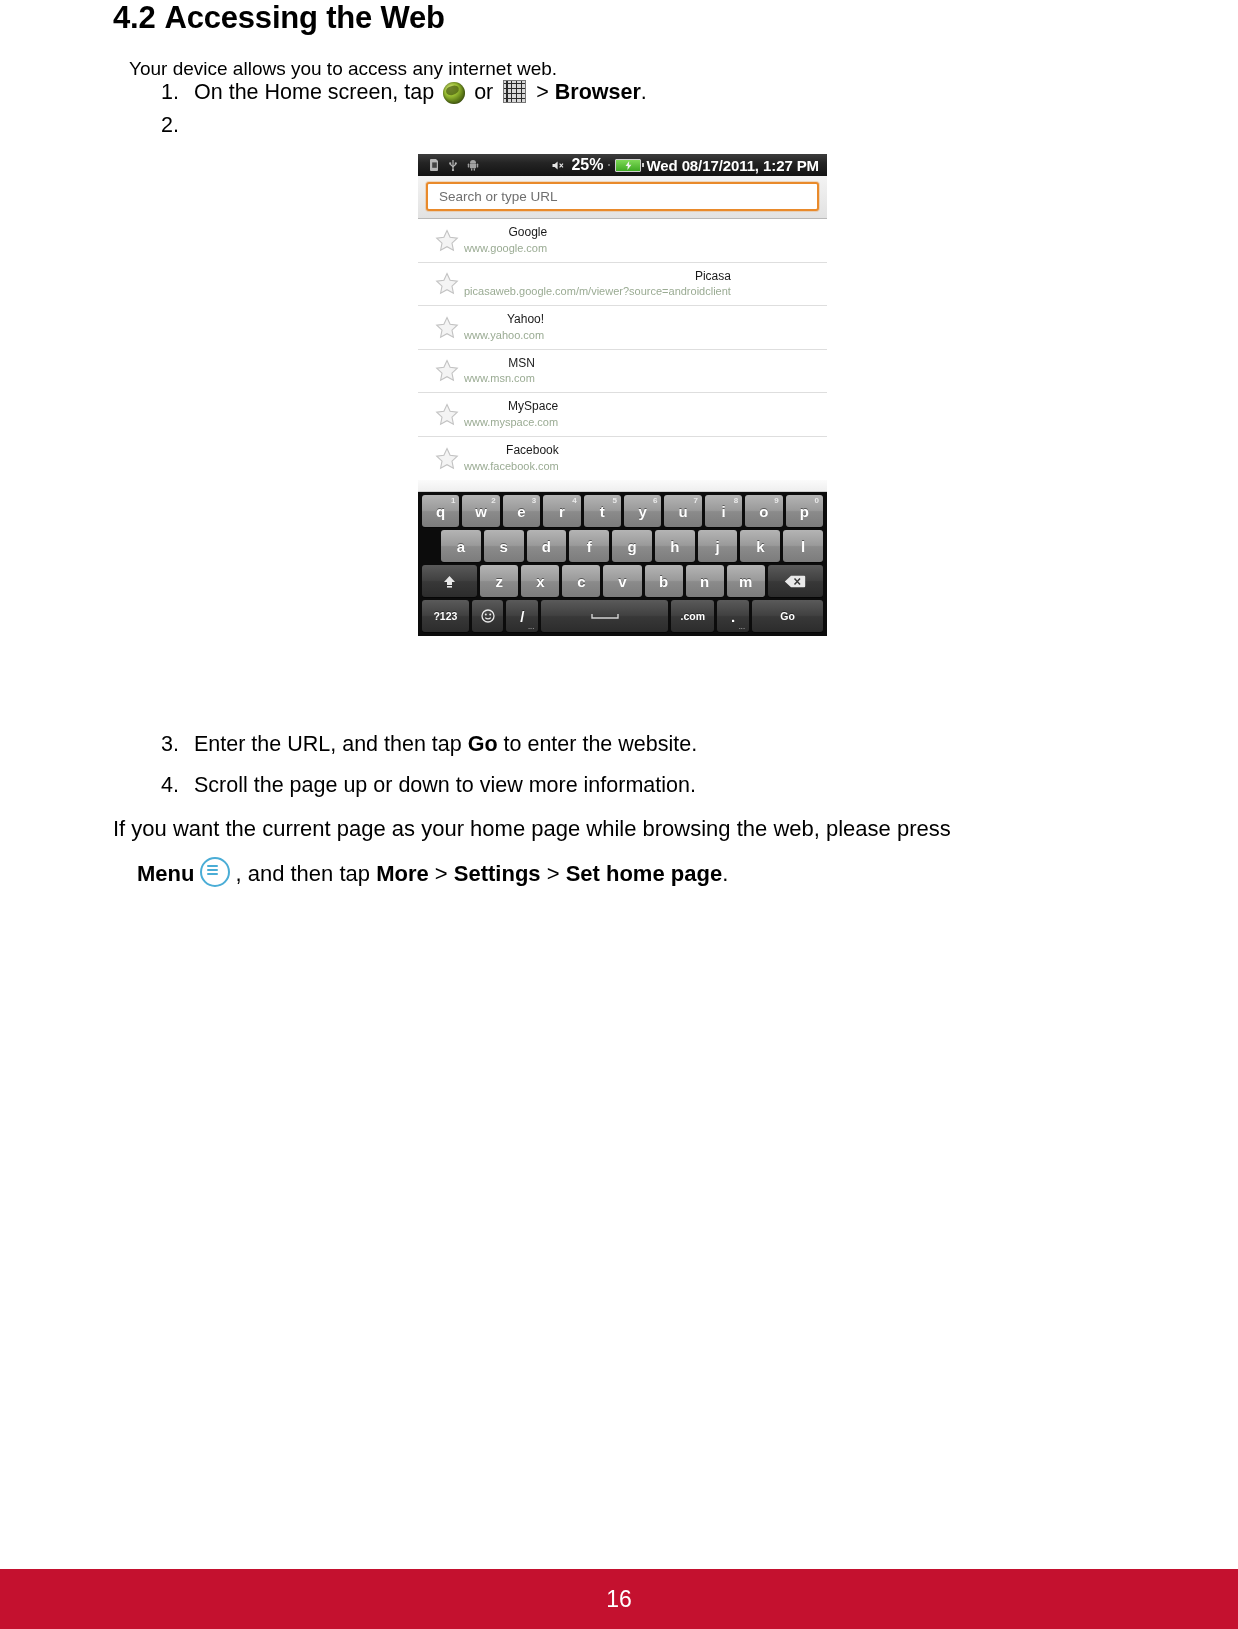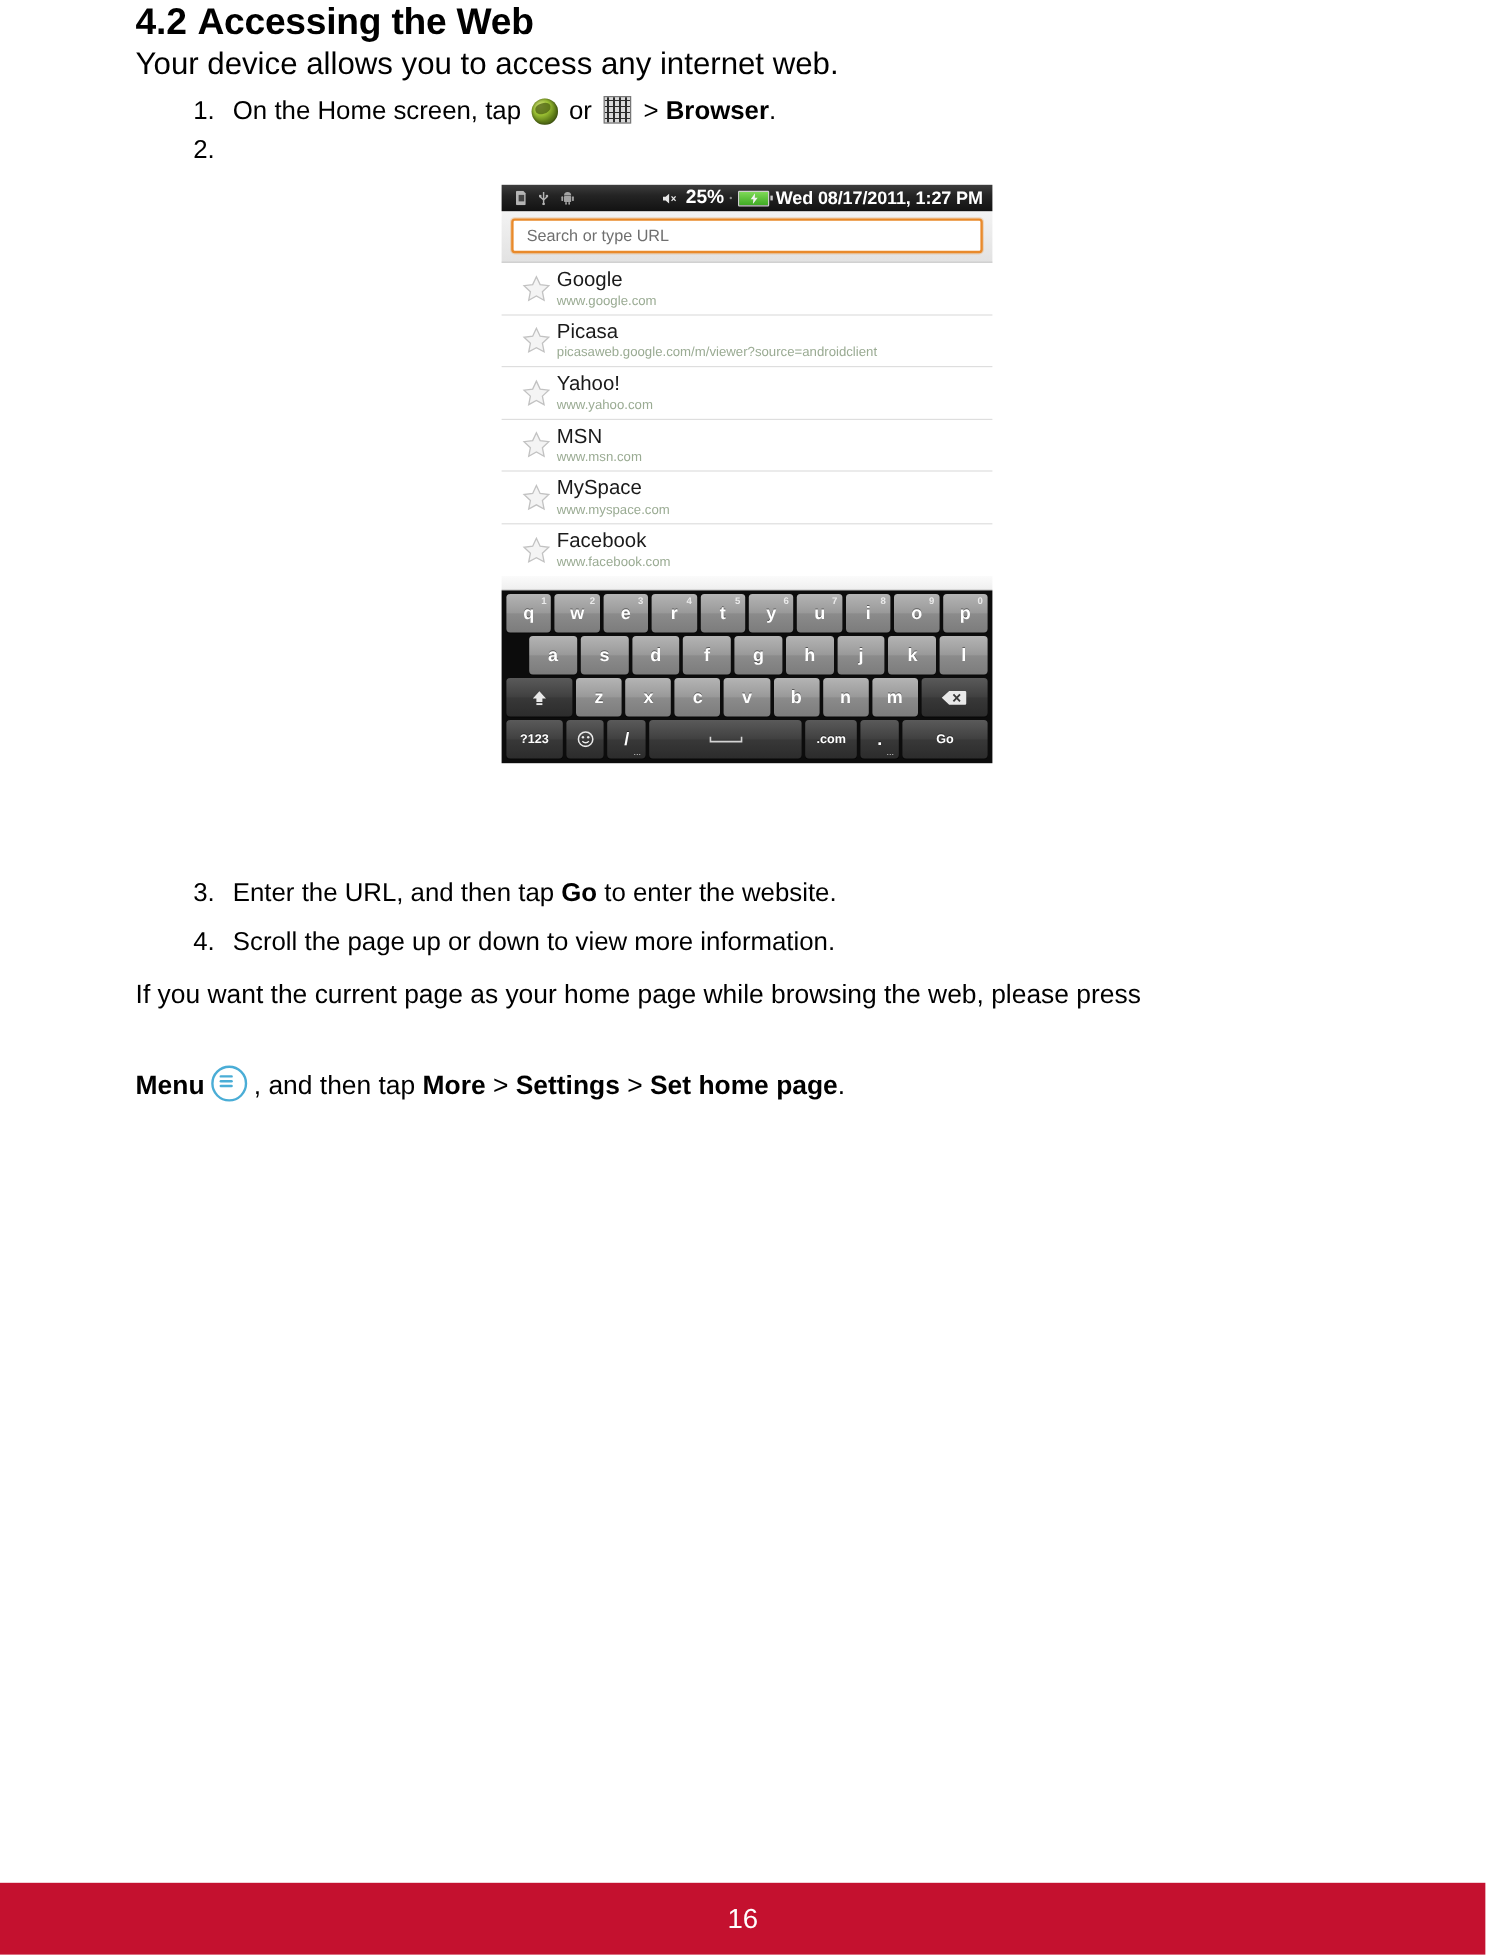--- a/index.html
+++ b/index.html
@@ -18,21 +18,21 @@
 
   h1.sec-title {
     font-size:31px; font-weight:bold; letter-spacing:-0.2px;
     margin:0; padding:0; line-height:40px;
     position:absolute; left:0; top:-2px; white-space:nowrap;
   }
   .sec-num { margin-right:9px; }
 
   p.intro {
     position:absolute; left:0; top:38px;
-    font-size:26px; line-height:30px; margin:0;
+    font-size:19px; line-height:30px; margin:16px;
     white-space:nowrap;
   }
 
   ol.steps-top { position:absolute; left:48px; top:76px; margin:0; padding:0; list-style:none; }
   ol.steps-bot { position:absolute; left:48px; top:728px; margin:0; padding:0; list-style:none; }
   ol.steps-top li, ol.steps-bot li {
     font-size:21.5px; line-height:33px; margin:0; padding:0;
     white-space:nowrap; display:flex; align-items:baseline;
   }
   .li-num { display:inline-block; width:33px; flex:0 0 33px; }
@@ -77,21 +77,21 @@
   .icon-menu i:nth-child(1){ top:5.5px; }
   .icon-menu i:nth-child(2){ top:9.8px; }
   .icon-menu i:nth-child(3){ top:14.1px; }
 
   p.para {
     position:absolute; left:0; width:966px; margin:0;
     font-size:22px; line-height:33px;
     text-align:justify;
   }
   p.para-1 { top:812px; }
-  p.para-2 { top:888px; text-align:left; }
+  p.para-2 { top:857px; text-align:left;margin-left:24px; }
 
   
   .device {
     position:absolute; left:418px; top:154px;
     width:409px; height:535px;
     background:#ffffff;
     box-sizing:border-box;
   }
 
   .statusbar {
@@ -129,21 +129,21 @@
   }
 
   .bmlist { background:#fff; }
   .bm-row {
     display:flex; align-items:center;
     height:43.5px; border-bottom:1px solid #dedede;
     padding-left:12px; box-sizing:border-box;
   }
   .bm-star { flex:0 0 34px; display:flex; align-items:center; justify-content:center; }
   .bm-text { display:flex; flex-direction:column; justify-content:center; line-height:1.15; }
-  .bm-title { font-size:17px; color:#1a1a1a; }
+  .bm-title { font-size:12px; color:#1a1a1a;text-align:right; }
   .bm-url { font-size:11px; color:#9aab93; margin-top:2px; }
 
   .list-fade { height:11px; background:linear-gradient(to bottom,#fbfbfb,#efefef); border-bottom:1px solid #cfcfcf; }
 
   
   .keyboard {
     background:#0c0c0c; padding:3px 2px 4px 2px;
   }
   .krow { display:flex; gap:3px; margin-bottom:3px; padding:0 2px; }
   .krow:last-child { margin-bottom:0; }

